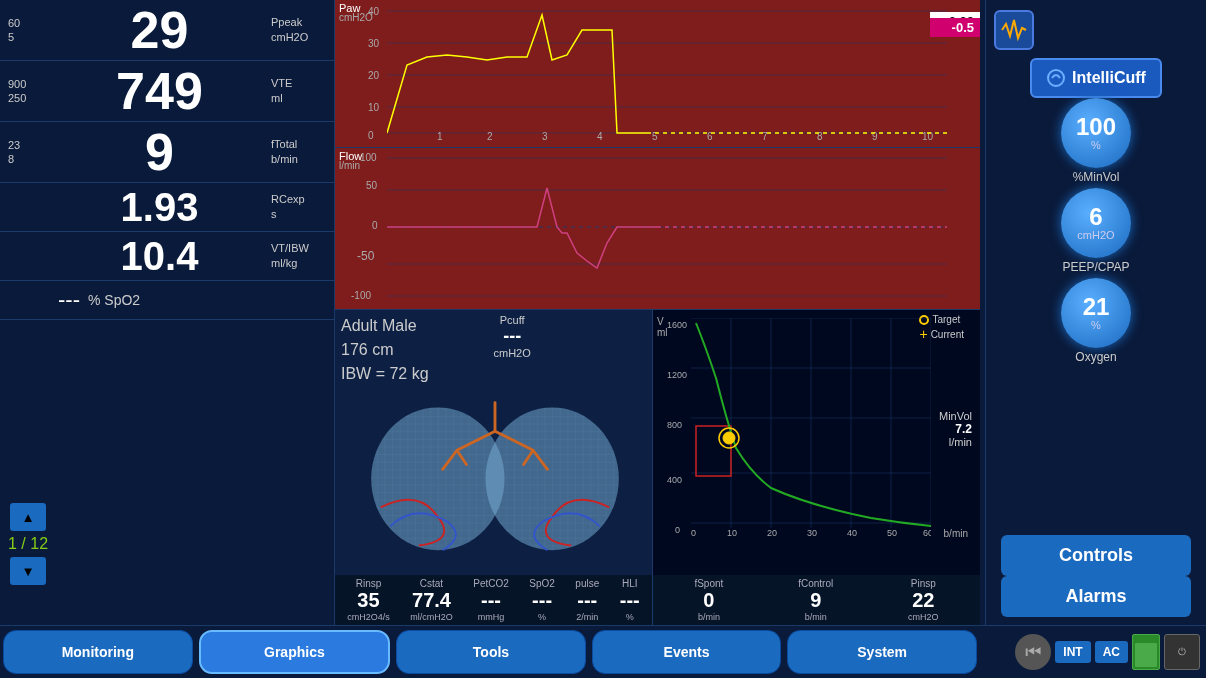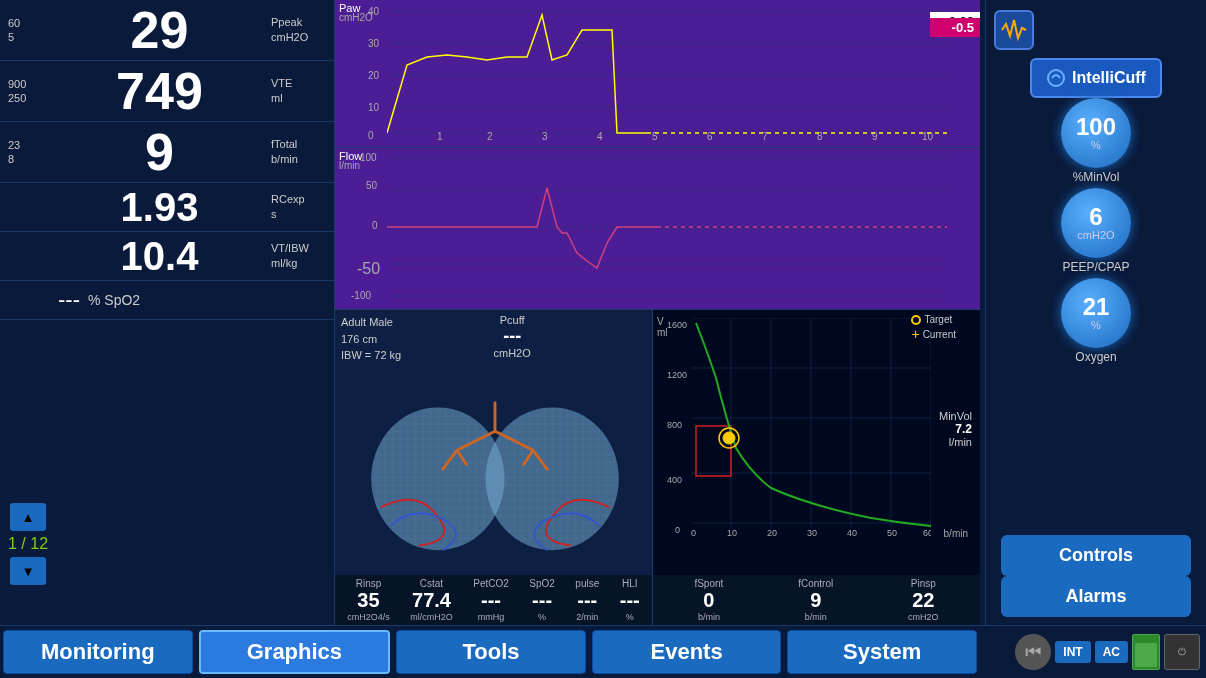--- a/index.html
+++ b/index.html
@@ -104,21 +104,21 @@
       text-align: center;
       margin-top: 0;
     }
 
     
     #chart-area {
       position: absolute;
       left: 335px; top: 0;
       width: 645px;
       height: 310px;
-      background: #4c1d95;
+      background: #7f1d1d;
       border-bottom: 1px solid #1a3a6a;
     }
 
     .chart-value-box {
       position: absolute;
       right: 0; top: 12px;
       background: #fff;
       color: #000;
       font-size: 13px;
       font-weight: bold;
@@ -263,28 +263,28 @@
       background: #0a1a3a;
       display: flex;
       border-top: 1px solid #1a3a6a;
     }
 
     .nav-tab {
       flex: 1;
       background: #1a6abf;
       border: 1px solid #0a4a9f;
       color: white;
-      font-size: 22px;
+      font-size: 14px;
       font-weight: bold;
       display: flex;
       align-items: center;
       justify-content: center;
       cursor: pointer;
       margin: 4px 3px;
-      border-radius: 4px;
+      border-radius: 13px;
     }
 
     .nav-tab.active {
       background: #2a7adf;
       border: 2px solid #6abaff;
     }
 
     
     #bottom-right {
       position: absolute;
@@ -346,21 +346,21 @@
       align-items: center;
       justify-content: center;
       font-size: 10px;
       color: #aaa;
     }
 
     
     .lung-info {
       position: absolute;
       top: 4px; left: 6px;
-      font-size: 11px;
+      font-size: 16px;
       color: #ccc;
       line-height: 1.5;
     }
 
     .pcuff-info {
       position: absolute;
       top: 4px;
       left: 50%;
       font-size: 11px;
       color: #ccc;
@@ -507,21 +507,21 @@
     </svg>
   </div>
 
   <div style="position:absolute; top:148px; left:0; width:100%; height:162px;">
     <div style="position:absolute;top:2px;left:4px;font-size:11px;color:white;">Flow</div>
     <div style="position:absolute;top:12px;left:4px;font-size:10px;color:#aaa;">l/min</div>
 
     <div style="position:absolute;left:25px;top:4px;font-size:10px;color:#aaa;">100</div>
     <div style="position:absolute;left:31px;top:32px;font-size:10px;color:#aaa;">50</div>
     <div style="position:absolute;left:37px;top:72px;font-size:10px;color:#aaa;">0</div>
-    <div style="position:absolute;left:22px;top:112px;font-size:16px;color:#aaa;">-50</div>
+    <div style="position:absolute;left:22px;top:101px;font-size:12px;color:#aaa;">-50</div>
     <div style="position:absolute;left:16px;top:142px;font-size:10px;color:#aaa;">-100</div>
 
     <svg style="position:absolute;left:52px;top:5px;width:560px;height:148px;" viewBox="0 0 560 148">
 
       <line x1="0" y1="5" x2="560" y2="5" stroke="#1a3a6a" stroke-width="0.5"></line>
       <line x1="0" y1="37" x2="560" y2="37" stroke="#1a3a6a" stroke-width="0.5"></line>
       <line x1="0" y1="74" x2="560" y2="74" stroke="#1a3a6a" stroke-width="1" stroke-dasharray="4,4"></line>
       <line x1="0" y1="111" x2="560" y2="111" stroke="#1a3a6a" stroke-width="0.5"></line>
       <line x1="0" y1="143" x2="560" y2="143" stroke="#1a3a6a" stroke-width="0.5"></line>
 
@@ -602,21 +602,21 @@
         <div class="stat-item">
       <span class="stat-label">HLI</span>
       <span class="stat-value">---</span>
       <span class="stat-unit">%</span>
     </div>
       </div>
   </div>
 
   <div id="scatter-panel">
 
-    <div style="position:absolute;right:24px;top:4px;font-size:10px;color:#ccc;">
+    <div style="position:absolute;right:16px;top:4px;font-size:10px;color:#ccc;">
       <div style="display:flex;align-items:center;gap:3px;">
         <div style="width:10px;height:10px;border-radius:50%;border:2px solid #ffcc00;background:transparent;"></div>
         <span>Target</span>
       </div>
       <div style="display:flex;align-items:center;gap:3px;margin-top:2px;">
         <div style="color:#ffcc00;font-size:14px;line-height:1;">+</div>
         <span>Current</span>
       </div>
     </div>
 

